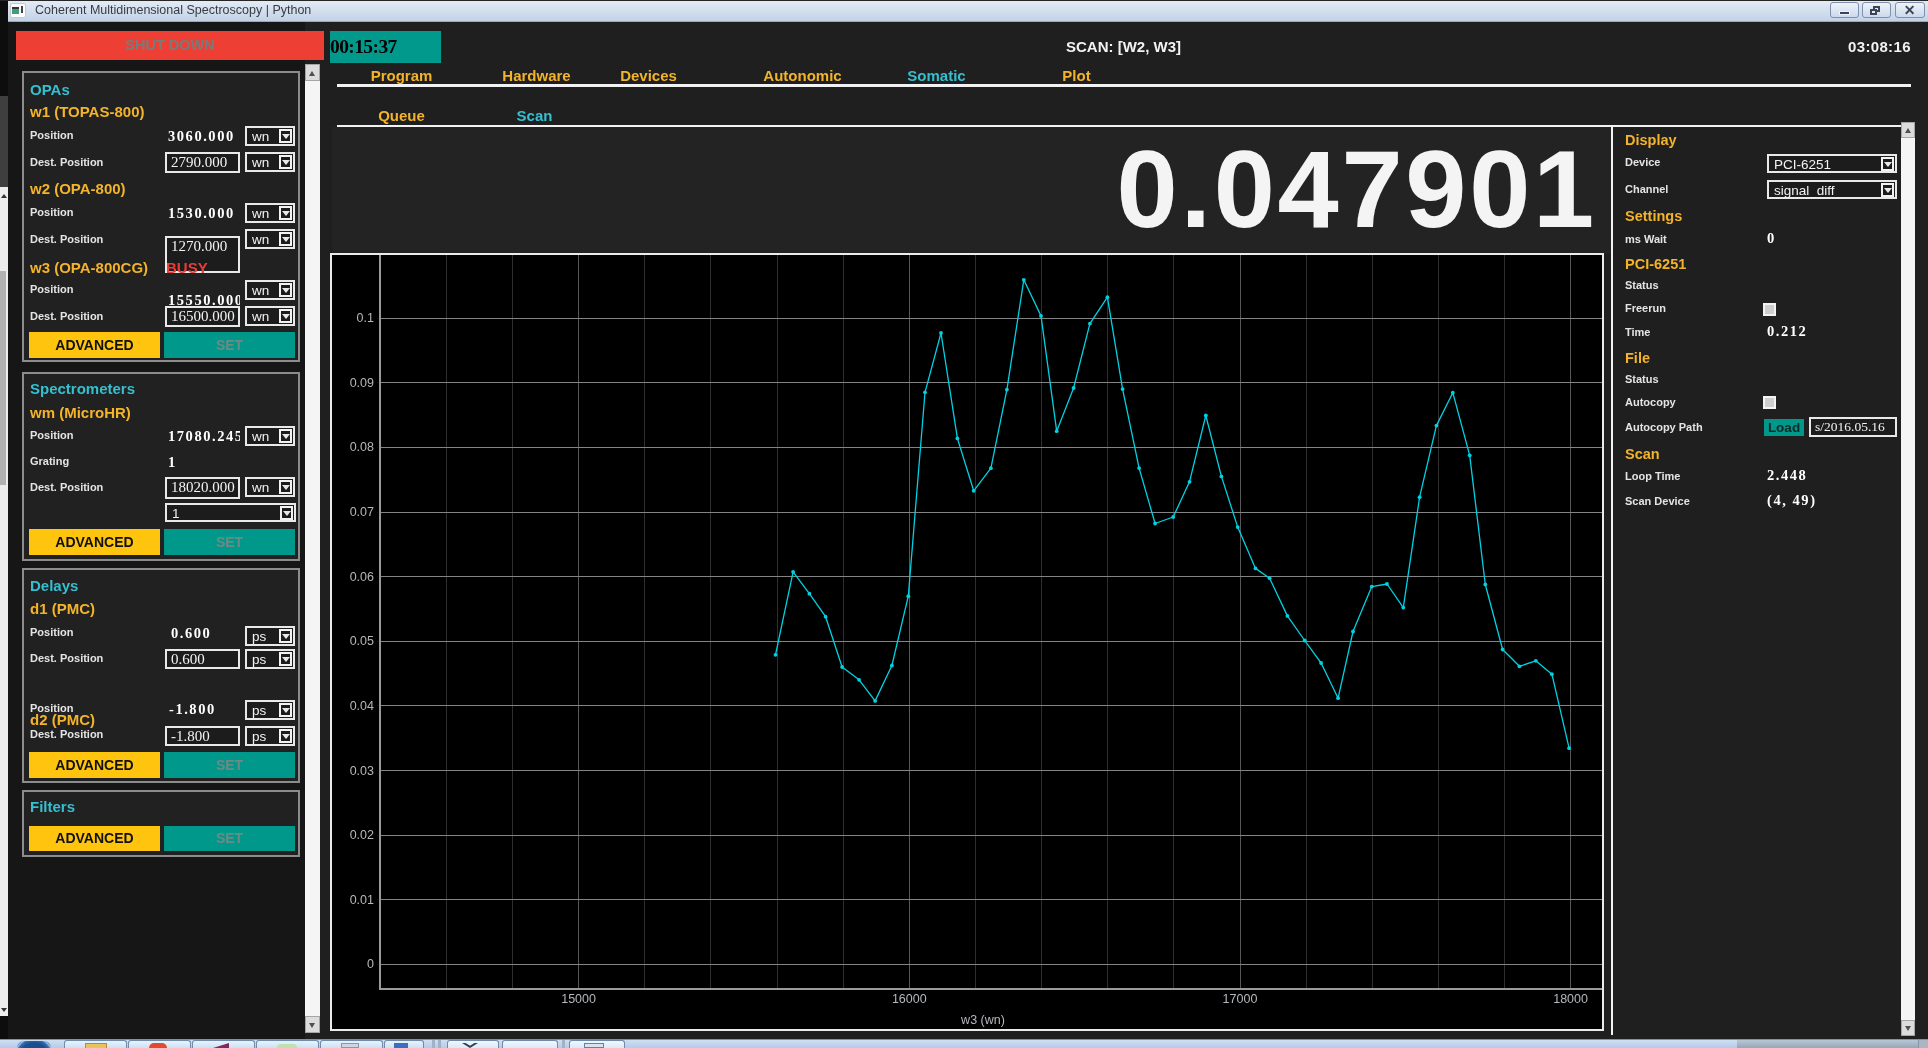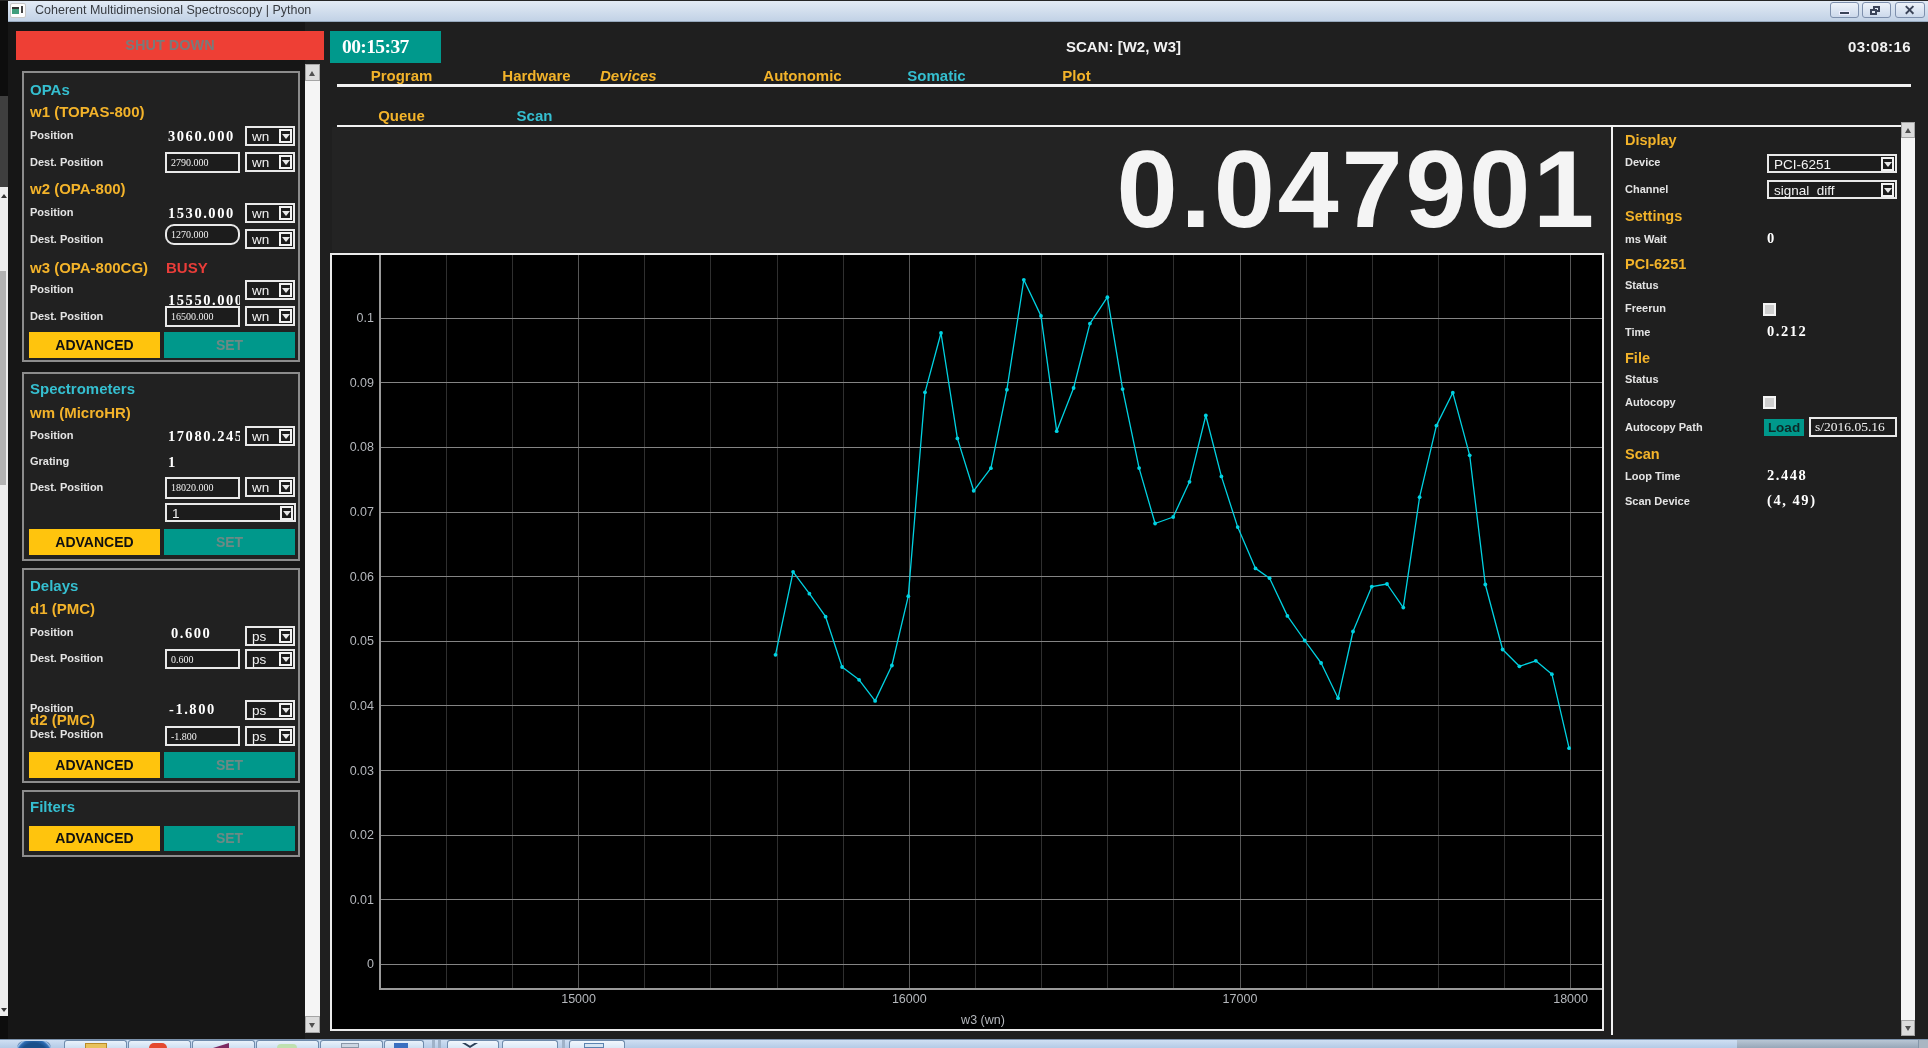--- a/index.html
+++ b/index.html
@@ -5,21 +5,21 @@
   * { margin:0; padding:0; box-sizing:border-box; }
   html,body { width:1928px; height:1048px; overflow:hidden; background:#1f1f1f;
     font-family:"Liberation Sans", sans-serif; }
   .abs { position:absolute; }
   .serifb { font-family:"Liberation Serif", serif; font-weight:bold; }
   .yellow { color:#f3b32a; }
   .cyan { color:#35bfd0; }
   .lbl { color:#e4e4e4; font-size:11px;font-weight:bold; }
   .val { font-family:"Liberation Serif", serif; font-weight:bold; color:#fff; font-size:14.5px; letter-spacing:1.55px; }
   .tbox { border:2px solid #e9e9e9; background:#1c1c1c; color:#f2f2f2;
-    font-family:"Liberation Serif", serif; font-size:10px; line-height:17px; padding-left:4px;
+    font-family:"Liberation Serif", serif; font-size:15px; line-height:17px; padding-left:4px;
     white-space:nowrap; overflow:hidden; }
   .combo { border:2px solid #e9e9e9; background:#1c1c1c; color:#f2f2f2; font-size:13.5px; }
   .combo .ctext { position:absolute; left:5px; top:1px; }
   .combo .cbtn { position:absolute; right:1px; top:1px; width:13px; height:14px;
      border:2px solid #f2f2f2; background:#1c1c1c; }
   .combo .cbtn:after { content:""; position:absolute; left:1px; top:3px; width:0; height:0;
      border-left:4px solid transparent; border-right:4px solid transparent; border-top:5px solid #e8e8e8; }
   .gbox { position:absolute; left:22px; width:278px; border:2px solid #8c8c8c; background:#212121; }
   .advbtn { position:absolute; background:#ffc40d; color:#111; font-weight:bold; font-size:14px;
      text-align:center; }
@@ -52,28 +52,28 @@
 <div class="abs" style="left:1839px;top:11px;width:11px;height:4px;background:#3b4458;border:1px solid #eef;"></div>
 <div class="abs" style="left:1862px;top:2px;width:29px;height:16px;border:1px solid #7e90ad;border-radius:3px;background:linear-gradient(#eef3fa,#ccd9eb);"></div>
 <div class="abs" style="left:1873px;top:6px;width:7px;height:6px;border:2px solid #3b4458;background:transparent;"></div>
 <div class="abs" style="left:1870px;top:9px;width:7px;height:6px;border:2px solid #3b4458;background:#e8eef8;"></div>
 <div class="abs" style="left:1895px;top:2px;width:30px;height:16px;border:1px solid #7e90ad;border-radius:3px;background:linear-gradient(#eef3fa,#ccd9eb);"></div>
 <div class="abs" style="left:1902px;top:4px;width:15px;height:12px;color:#3b4458;font-weight:bold;font-size:14px;line-height:12px;text-align:center;">✕</div>
 
 <div class="abs" style="left:16px;top:31px;width:308px;height:29px;background:#ee3f35;
   color:#7a7a7a;font-weight:bold;font-size:14.5px;text-align:center;line-height:29px;">SHUT DOWN</div>
 <div class="abs serifb" style="left:330px;top:31px;width:111px;height:32px;background:#00998c;
-  color:#ffffff;font-size:19.5px;line-height:32px;letter-spacing:-0.6px;padding-left:12px;">00:15:37</div>
+  color:#000000;font-size:19.5px;line-height:32px;letter-spacing:-0.6px;padding-left:0;">00:15:37</div>
 <div class="abs" style="left:1066px;top:38px;font-weight:bold;font-size:15px;color:#f2f2f2;">SCAN: [W2, W3]</div>
 <div class="abs" style="left:1848px;top:38px;font-weight:bold;font-size:15px;letter-spacing:0.35px;color:#f2f2f2;">03:08:16</div>
 
 <div id="tabs1">
   <div class="hdr yellow" style="left:341px;top:67px;width:121px;text-align:center;">Program</div>
   <div class="hdr yellow" style="left:476px;top:67px;width:121px;text-align:center;">Hardware</div>
-  <div class="hdr yellow" style="left:600px;top:67px;width:121px;text-align:left;font-style:italic;">Devices</div>
+  <div class="hdr yellow" style="left:588px;top:67px;width:121px;text-align:center;">Devices</div>
   <div class="hdr yellow" style="left:742px;top:67px;width:121px;text-align:center;">Autonomic</div>
   <div class="hdr cyan" style="left:876px;top:67px;width:121px;text-align:center;">Somatic</div>
   <div class="hdr yellow" style="left:1016px;top:67px;width:121px;text-align:center;">Plot</div>
 </div>
 <div class="wline" style="left:337px;top:84px;width:1574px;height:2.5px;"></div>
 <div id="tabs2">
   <div class="hdr yellow" style="left:341px;top:107px;width:121px;text-align:center;">Queue</div>
   <div class="hdr cyan" style="left:474px;top:107px;width:121px;text-align:center;">Scan</div>
 </div>
 <div class="wline" style="left:337px;top:124.5px;width:1574px;height:2.5px;"></div>
@@ -102,21 +102,21 @@
       <span class="cbtn"></span>
     </div>
 <div class="hdr yellow" style="left:30px;top:180px;">w2 (OPA-800)</div>
 <div class="abs lbl" style="left:30px;top:206px;">Position</div>
 <div class="abs val" style="left:168px;top:205px;">1530.000</div>
 <div class="abs combo" style="left:245px;top:203px;width:50px;height:20px;">
       <span class="ctext">wn</span>
       <span class="cbtn"></span>
     </div>
 <div class="abs lbl" style="left:30px;top:233px;">Dest. Position</div>
-<div class="abs tbox" style="left:165px;top:224px;width:75px;height:21px;border-radius:9px;">1270.000</div>
+<div class="abs tbox" style="left:165px;top:236px;width:75px;height:37px;">1270.000</div>
 <div class="abs combo" style="left:245px;top:229px;width:50px;height:20px;">
       <span class="ctext">wn</span>
       <span class="cbtn"></span>
     </div>
 <div class="hdr yellow" style="left:30px;top:259px;">w3 (OPA-800CG)</div>
 <div class="hdr" style="left:166px;top:259px;color:#ea3d39;">BUSY</div>
 <div class="abs lbl" style="left:30px;top:283px;">Position</div>
 <div class="abs val" style="left:168px;top:292px;width:72px;overflow:hidden;white-space:nowrap;">15550.000</div>
 <div class="abs combo" style="left:245px;top:280px;width:50px;height:20px;">
       <span class="ctext">wn</span>

